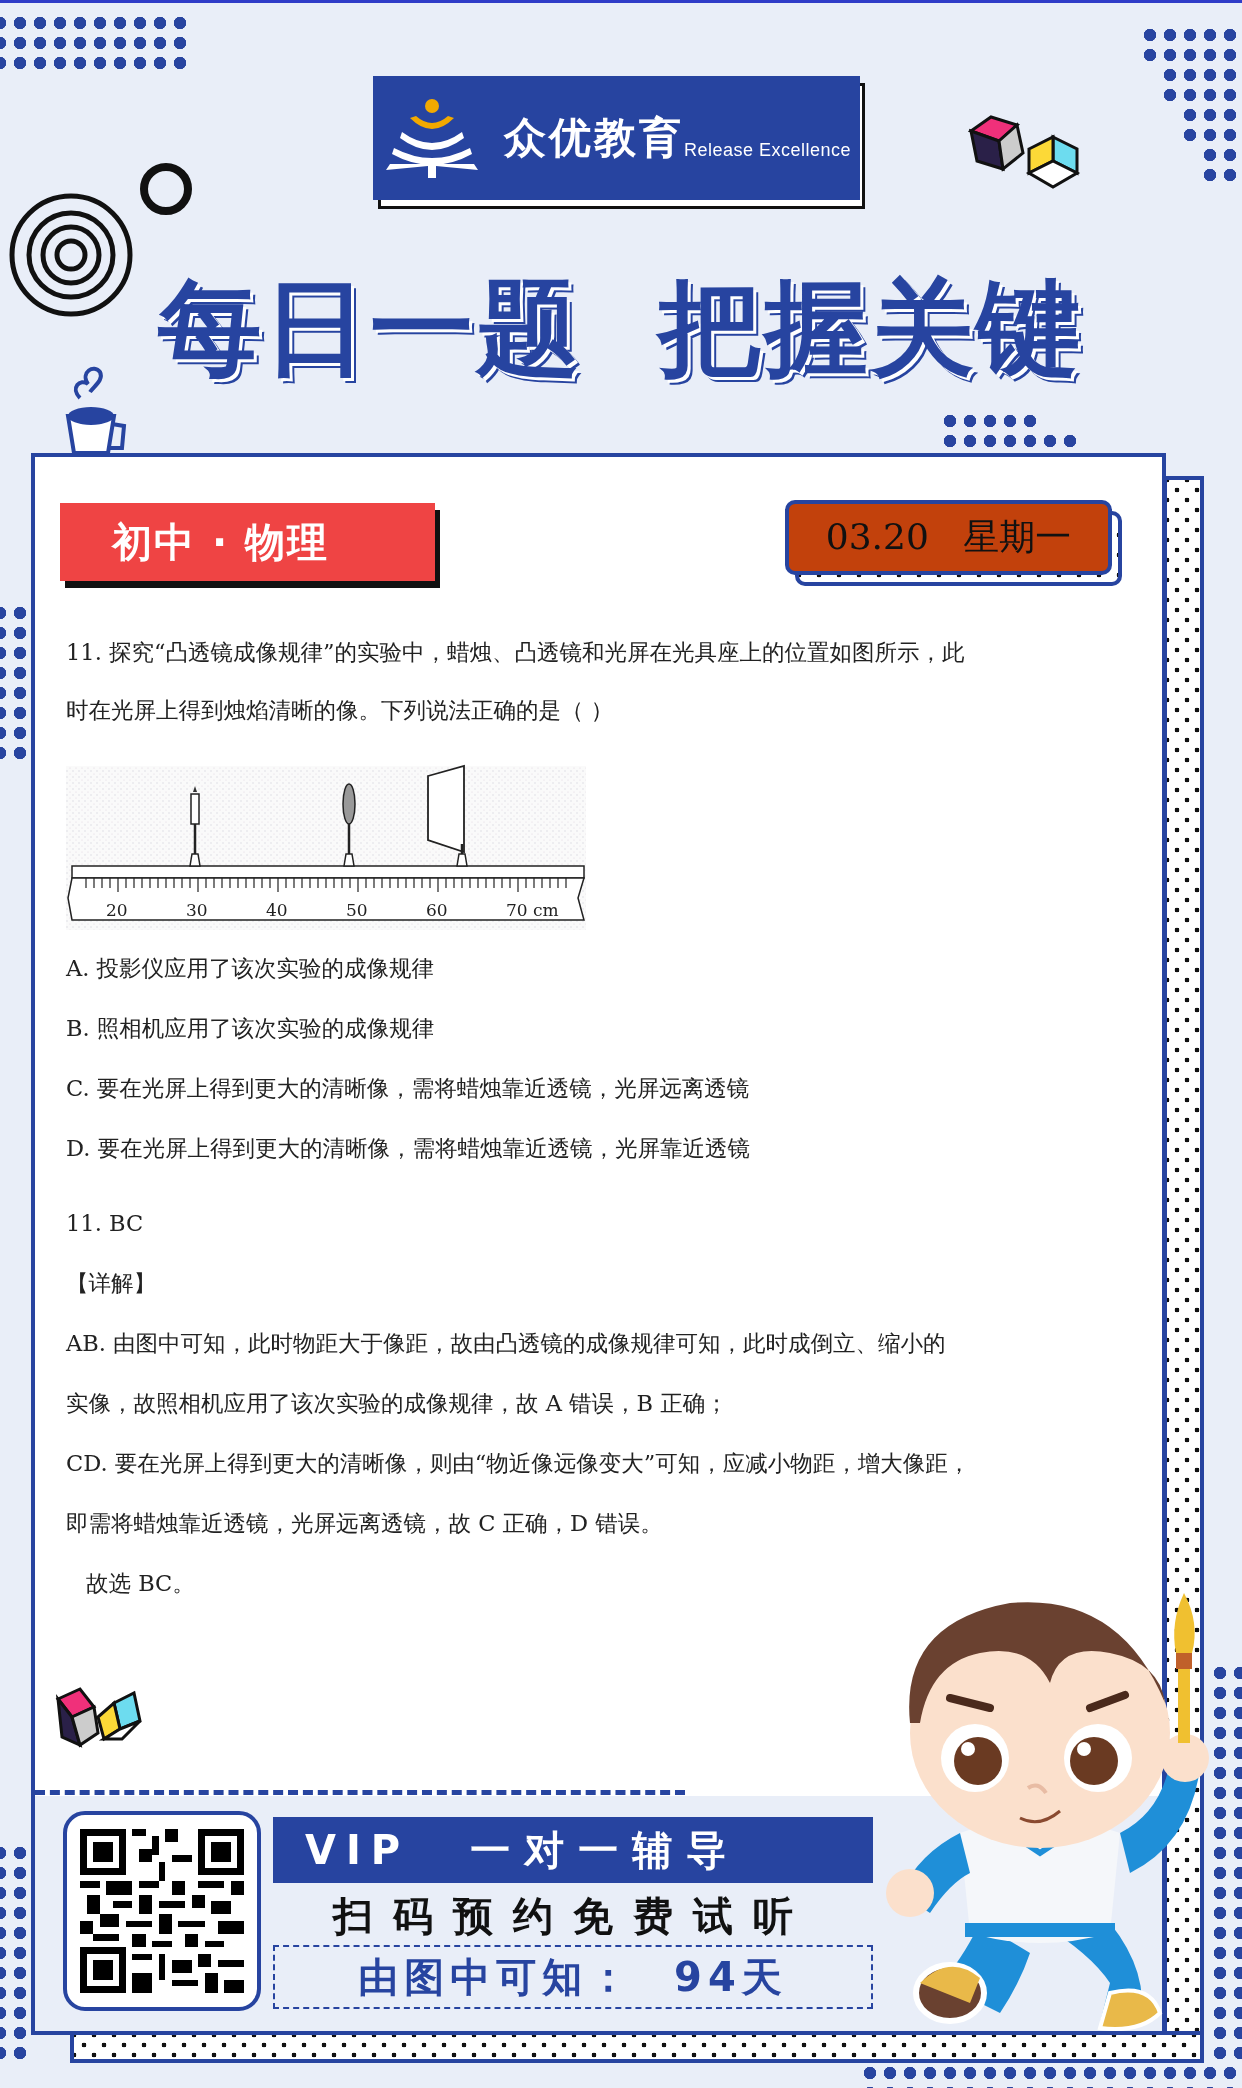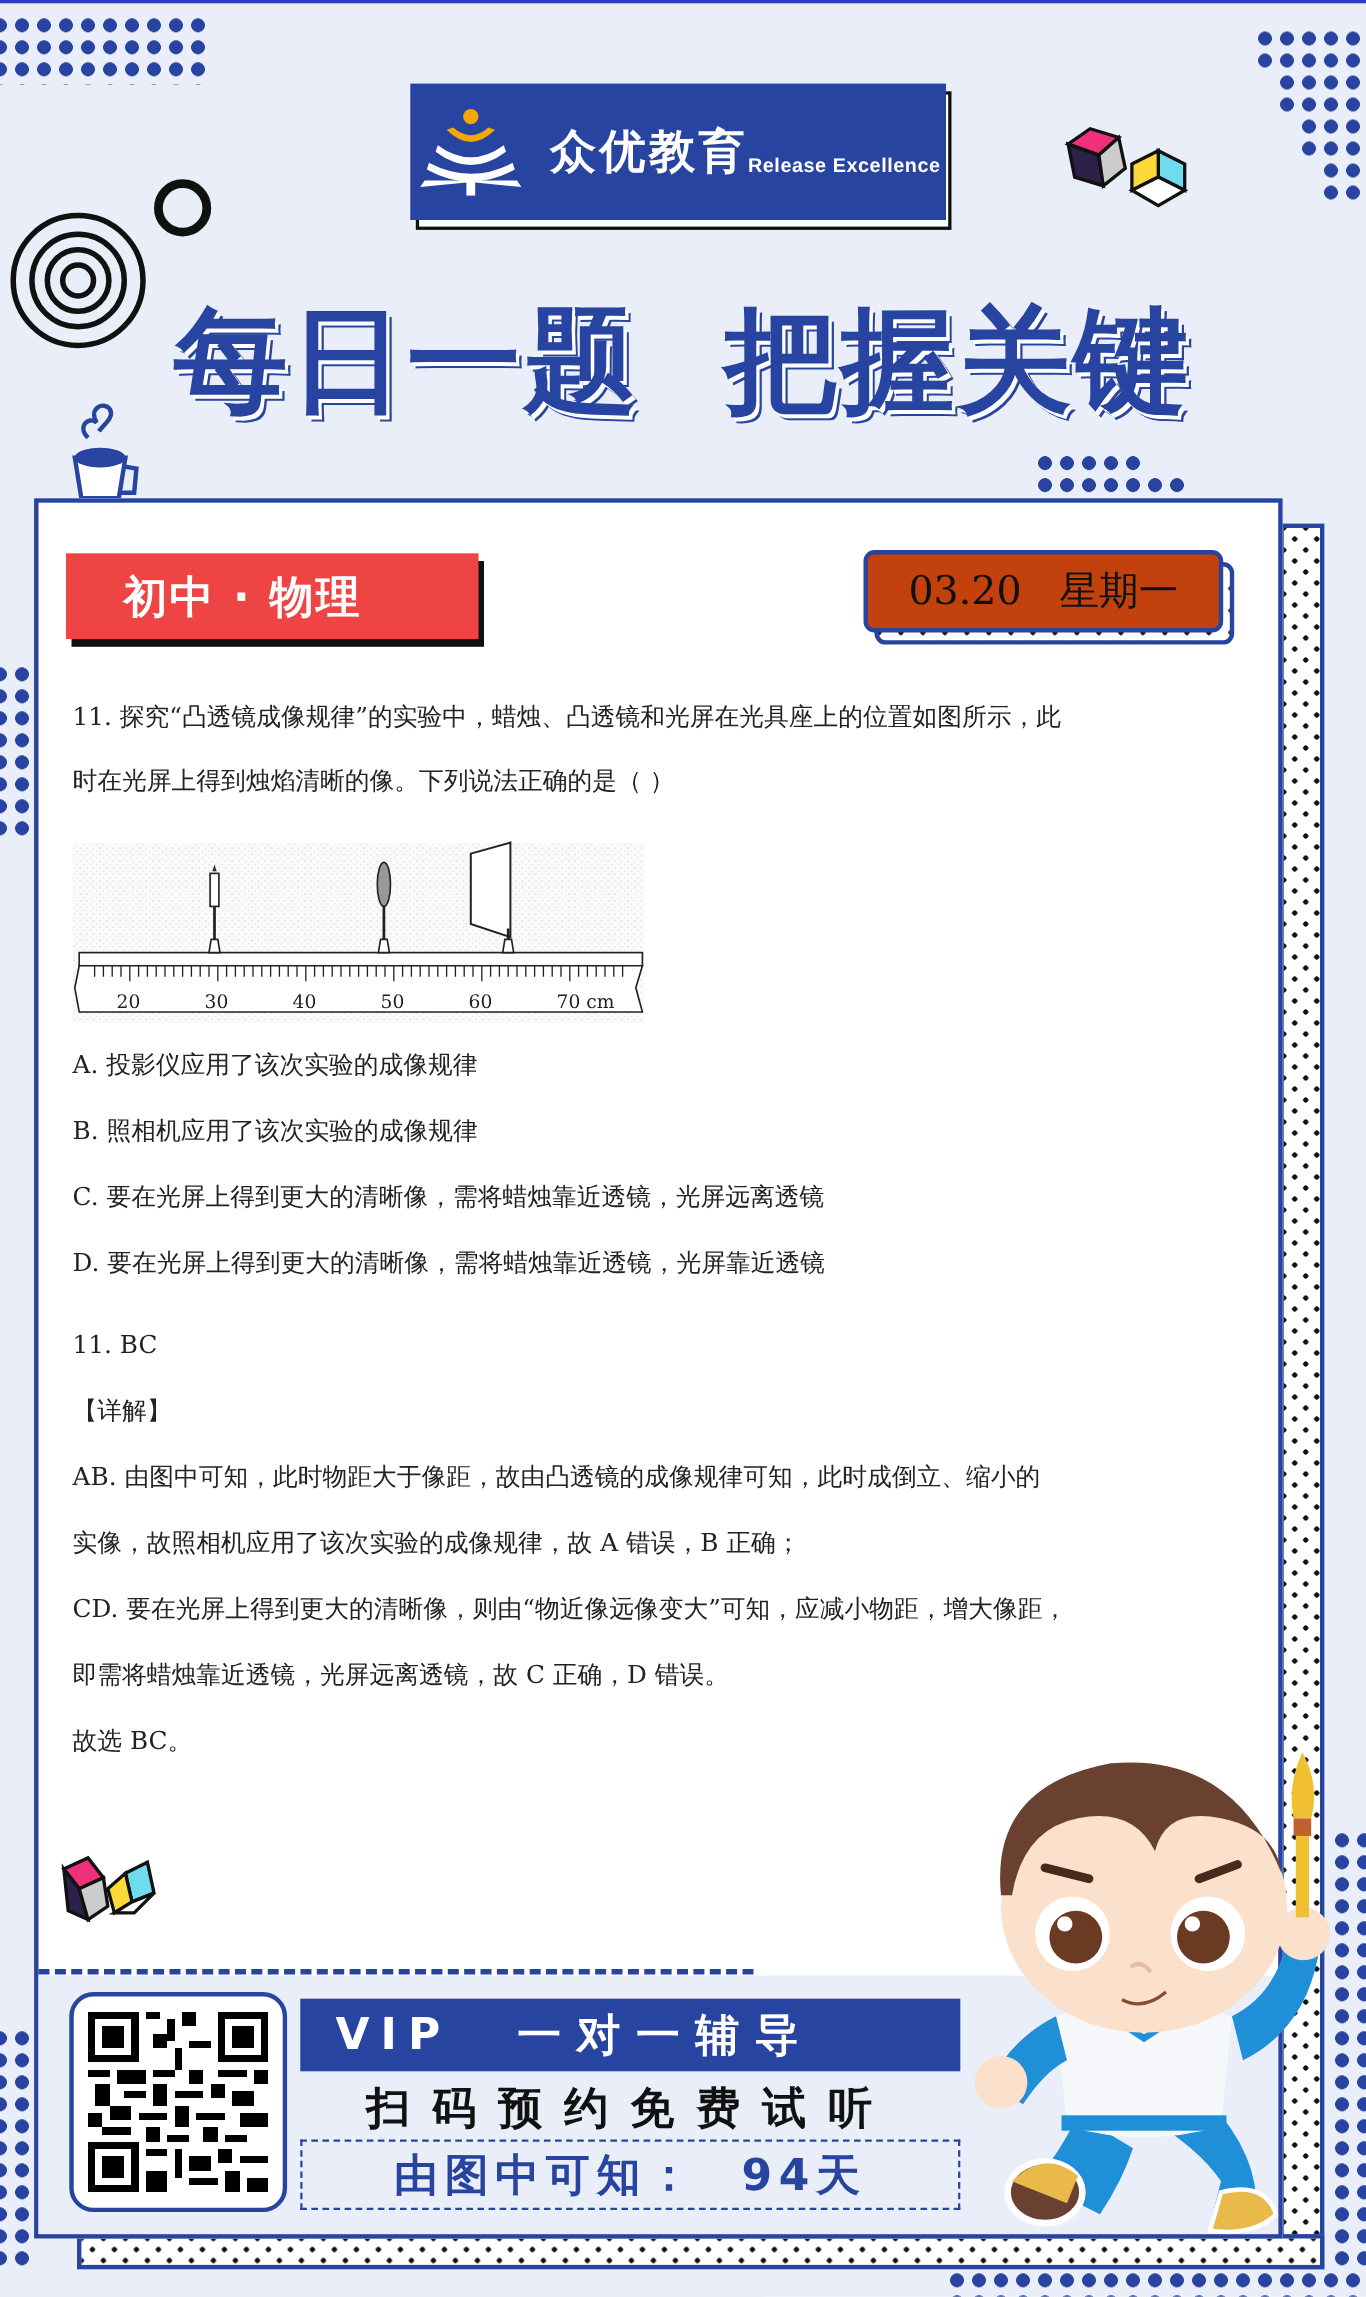--- a/index.html
+++ b/index.html
@@ -26,21 +26,21 @@
   }
   
   .logo-shadow { left: 378px; top: 80px; width: 487px; height: 126px; border: 3px solid #111; background: #fff; }
   .logo-box {
     left: 373px; top: 73px; width: 487px; height: 124px;
     background: #2744a0;
     display: flex; align-items: center; justify-content: center; gap: 22px;
   }
   .logo-text { display: flex; flex-direction: row; align-items: flex-end; color: #fff; }
   .logo-cn { font-family: "DejaVu Sans", sans-serif; font-size: 42px; font-weight: bold; letter-spacing: 3px; line-height: 46px; }
-  .logo-en { font-family: "Liberation Sans", sans-serif; font-size: 18px; font-weight: bold; letter-spacing: 0.5px; }
+  .logo-en { font-family: "Liberation Sans", sans-serif; font-size: 18px; font-weight: normal; letter-spacing: 0.5px; }
 
   .main-title {
     left: 140px; top: 255px; width: 960px; height: 140px;
     font-family: "DejaVu Sans", sans-serif; font-weight: bold;
     font-size: 104px; line-height: 140px; color: #2744a0;
     text-align: center; letter-spacing: 2px;
     text-shadow: 3px 3px 0 #fff, 5px 5px 0 #2744a0;
     white-space: pre;
   }
 
@@ -286,21 +286,21 @@
 <div class="abs q-text" style="top:1010px;">B. 照相机应用了该次实验的成像规律</div>
 <div class="abs q-text" style="top:1070px;">C. 要在光屏上得到更大的清晰像，需将蜡烛靠近透镜，光屏远离透镜</div>
 <div class="abs q-text" style="top:1130px;">D. 要在光屏上得到更大的清晰像，需将蜡烛靠近透镜，光屏靠近透镜</div>
 
 <div class="abs q-text" style="top:1205px;">11. BC</div>
 <div class="abs q-text" style="top:1265px;">【详解】</div>
 <div class="abs q-text" style="top:1325px;">AB. 由图中可知，此时物距大于像距，故由凸透镜的成像规律可知，此时成倒立、缩小的</div>
 <div class="abs q-text" style="top:1385px;">实像，故照相机应用了该次实验的成像规律，故 A 错误，B 正确；</div>
 <div class="abs q-text" style="top:1445px;">CD. 要在光屏上得到更大的清晰像，则由“物近像远像变大”可知，应减小物距，增大像距，</div>
 <div class="abs q-text" style="top:1505px;">即需将蜡烛靠近透镜，光屏远离透镜，故 C 正确，D 错误。</div>
-<div class="abs q-text" style="top:1565px;">故选 BC。</div>
+<div class="abs q-text" style="top:1565px;margin-left:20px;">故选 BC。</div>
 
 <svg class="abs" style="left:50px; top:1680px;" width="130" height="80" viewBox="0 0 130 80">
   <polygon points="8,16 30,6 44,24 22,34" fill="#f0307a" stroke="#111" stroke-width="3"></polygon>
   <polygon points="8,16 22,34 30,62 12,54" fill="#2a2048" stroke="#111" stroke-width="3"></polygon>
   <polygon points="22,34 44,24 48,50 30,62" fill="#ccc" stroke="#111" stroke-width="3"></polygon>
   <polygon points="64,20 84,10 90,38 70,46" fill="#6ddcef" stroke="#111" stroke-width="3"></polygon>
   <polygon points="48,34 64,20 70,46 54,56" fill="#fcd937" stroke="#111" stroke-width="3"></polygon>
   <polygon points="54,56 70,46 90,38 72,56" fill="#fff" stroke="#111" stroke-width="3"></polygon>
 </svg>
 

